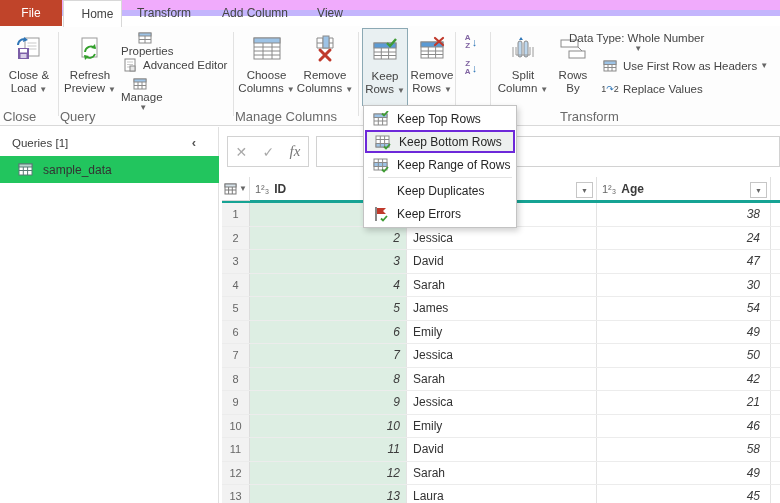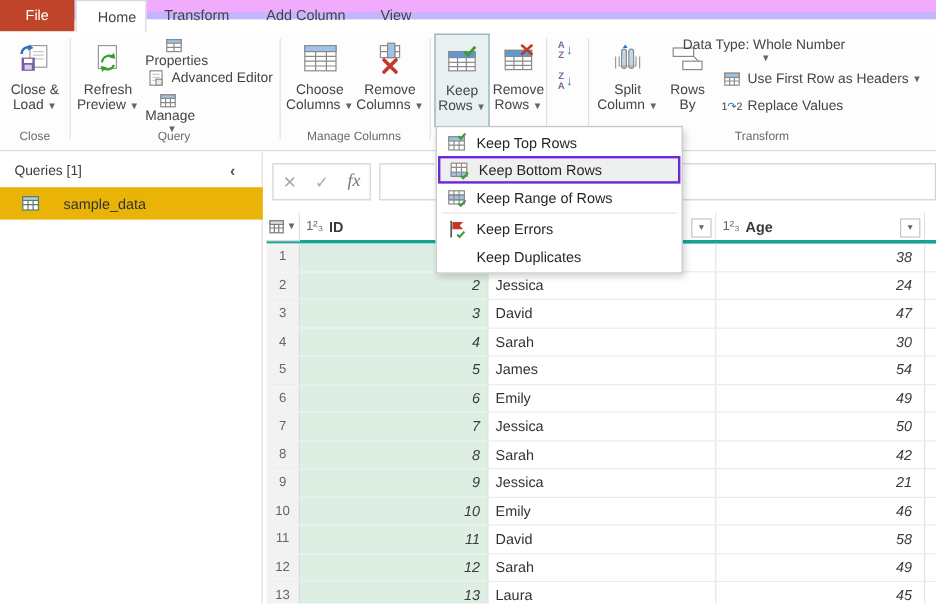--- a/index.html
+++ b/index.html
@@ -8,21 +8,21 @@
 
   
   #tabbar { position:absolute; left:0; top:0; width:780px; height:16px; background:#f0abfc; border-bottom:6px solid #c4b5fd; z-index:5; }
   .tab { position:absolute; top:0; height:26px; display:flex; align-items:center; justify-content:center; font-size:12px; color:#444; cursor:default; }
   .tab.file { background:#c0442a; color:#fff; }
   .tab.active { background:#fff; border:1px solid #d8d8d8; border-bottom:none; height:27px; z-index:6; }
 
   
   #ribbon { position:absolute; left:0; top:26px; width:780px; height:100px; background:#fdfdfd; border-bottom:1px solid #d9d9d9; }
   .vsep { position:absolute; top:6px; height:84px; width:1px; background:#e2e2e2; }
-  .grp-label { position:absolute; top:83px; font-size:10px; color:#6a6a6a; text-align:center; }
+  .grp-label { position:absolute; top:83px; font-size:13px; color:#6a6a6a; text-align:left; }
   .bigbtn { position:absolute; top:2px; height:78px; display:flex; flex-direction:column; align-items:center; justify-content:flex-start; font-size:11.5px; color:#444; text-align:center; line-height:13px; padding-top:6px; }
   .bigbtn .ic { height:30px; display:flex; align-items:center; justify-content:center; margin-bottom:5px; }
   .bigbtn.pressed { background:#e9f0f2; border:1px solid #8ca9b4; }
   .smallrow { position:absolute; height:21px; display:flex; align-items:center; font-size:11.5px; color:#444; white-space:nowrap; }
   .smallrow .ic { width:18px; display:flex; justify-content:center; margin-right:4px; }
   .caret { font-size:8px; color:#666; margin-left:3px; }
   .caret2 { font-size:8px; color:#666; }
   .sortbtn { position:absolute; left:458px; width:26px; height:24px; display:flex; align-items:center; justify-content:center; }
   .sortletters { font-size:8px; font-weight:bold; color:#8064a2; line-height:8px; text-align:center; }
   .sortarrow { color:#2e75b6; font-size:11px; margin-left:1px; }
@@ -33,41 +33,41 @@
   #fxbox .xi, #fxbox .ci { font-size:14px; color:#a9a9a9; }
   #formula { position:absolute; left:316px; top:136px; width:464px; height:31px; border:1px solid #d2d2d2; background:#fff;
     font-family:"DejaVu Sans Mono", monospace; font-size:12px; color:#1f1f1f; line-height:29px; overflow:hidden; white-space:pre; }
   #formula .left { position:absolute; left:11px; }
   #formula .code { color:#1f1f1f; }
 
   
   #sidebar { position:absolute; left:0; top:127px; width:219px; height:376px; background:#fff; border-right:1px solid #e0e0e0; }
   #queries-header { position:absolute; left:12px; top:10px; font-size:11.5px; color:#3c3c3c; }
   #collapse { position:absolute; right:22px; top:8px; font-size:13px; color:#555; font-weight:bold; }
-  #query-item { position:absolute; left:0; top:29px; width:219px; height:27px; background:#eab308; display:flex; align-items:center; padding-left:18px; font-size:12px; color:#333;gap:10px; }
+  #query-item { position:absolute; left:0; top:29px; width:219px; height:27px; background:#22c55e; display:flex; align-items:center; padding-left:18px; font-size:12px; color:#333; }
   #query-item .ic { margin-right:10px; display:flex; }
 
   
   #grid { position:absolute; left:222px; top:177px; width:558px; height:326px; background:#fff; overflow:hidden; }
   .hdr { display:flex; height:26px; border-bottom:3px solid #16a394; }
   .hdr .hc { border-right:1px solid #e0e0e0; display:flex; align-items:center; font-size:12px; color:#333; position:relative; background:#fff; }
   .hdr .corner { width:28px; justify-content:center; border-bottom:1px solid #d8d8d8; margin-bottom:-1px; }
   .typeicon { font-size:11px; color:#666; margin:0 5px 0 5px; white-space:nowrap; }
   .hname { font-weight:bold; color:#3a3a3a; }
   .fbtn { position:absolute; right:3px; top:5px; width:17px; height:16px; border:1px solid #c6c6c6; background:#fff; display:flex; align-items:center; justify-content:center; font-size:7px; color:#666; }
   .row { display:flex; height:23.5px; border-bottom:1px solid #ececec; }
   .row .rn { width:28px; background:#f2f2f2; border-right:1px solid #dcdcdc; color:#666; font-size:11px; display:flex; align-items:center; justify-content:center; }
   .cell { border-right:1px solid #e3e3e3; font-size:12px; display:flex; align-items:center; overflow:hidden; white-space:nowrap; }
   .cid { width:157px; background:#ddeee3; justify-content:flex-end; padding-right:6px; font-style:italic; color:#3c3c3c; }
   .cname { width:190px; padding-left:6px; color:#333; }
   .cage { width:174px; justify-content:flex-end; padding-right:10px; font-style:italic; color:#3c3c3c; }
   .sliver { width:9px; border-right:none; }
 
   
-  #menu { position:absolute; left:363px; top:105px; width:206px; height:123px; background:#fff; border:1px solid #c3c3c3; box-shadow:2px 3px 6px rgba(0,0,0,.18); z-index:20; padding-top:1px; }
+  #menu { position:absolute; left:363px; top:105px; width:154px; height:123px; background:#fff; border:1px solid #c3c3c3; box-shadow:2px 3px 6px rgba(0,0,0,.18); z-index:20; padding-top:1px; }
   .mi { height:23px; display:flex; align-items:center; font-size:12px; color:#262626; margin:0 1px; }
   .mi .mic { width:32px; display:flex; justify-content:center; }
   .mi.hl { background:#edf0ef; border:2px solid #6d28d9; height:23px; }
   .msep { height:1px; background:#e4e4e4; margin:1px 4px; }
 </style>
 </head>
 <body>
 
 <div id="tabbar">
   <div class="tab file" style="left:0;width:62px;">
@@ -448,26 +448,26 @@
           <rect x="1" y="2" width="13" height="11" fill="#fff" stroke="#8a8a8a"></rect>
           <rect x="1" y="5.5" width="13" height="4" fill="#9dc3e6" stroke="#8a8a8a"></rect>
           <path d="M1 5.5h13M1 9.5h13M5.3 2v11M9.6 2v11" stroke="#8a8a8a"></path>
           <path d="M9 12.5l2 2 4-4.5" fill="none" stroke="#3f9c35" stroke-width="1.8"></path>
         </svg>
     </span>
     <span>Keep Range of Rows</span>
   </div>
   <div class="msep"></div>
   <div class="mi">
+    <span class="mic"></span>
+    <span>Keep Duplicates</span>
+  </div>
+  <div class="mi">
     <span class="mic">
       <svg width="16" height="16" viewBox="0 0 16 16">
           <path d="M3 1v14" stroke="#555" stroke-width="1.4"></path>
           <path d="M4 2h9l-3 3 3 3H4z" fill="#c0392b"></path>
           <path d="M8 12.5l2 2 4-4.5" fill="none" stroke="#3f9c35" stroke-width="1.8"></path>
         </svg>
     </span>
     <span>Keep Errors</span>
   </div>
-  <div class="mi">
-    <span class="mic"></span>
-    <span>Keep Duplicates</span>
-  </div>
 </div>
 
 </body></html>

